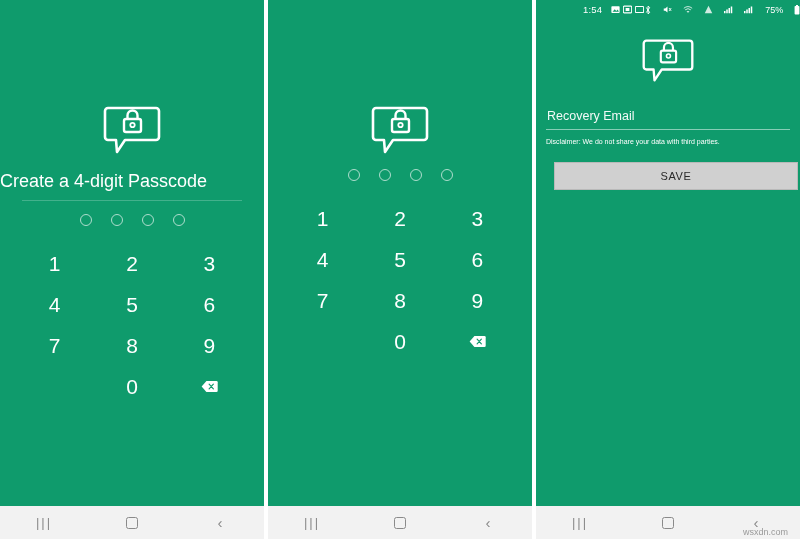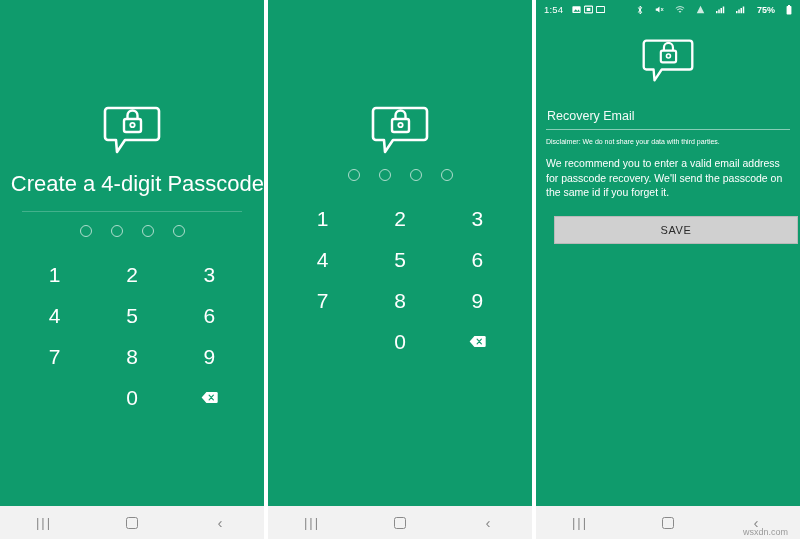--- a/index.html
+++ b/index.html
@@ -30,22 +30,22 @@
     height: 19px;
     background: #0f9b6c;
     display: flex;
     align-items: center;
     padding: 0 8px;
     color: #ffffff;
     font-size: 9.5px;
     flex: 0 0 auto;
   }
   .statusbar .time { margin-right: 6px; letter-spacing: .2px; }
-  .statusbar .sb-left { display: flex; align-items: center; gap: 3px; }
-  .statusbar .sb-right { margin-left: auto; display: flex; align-items: center; gap: 11px; font-weight: bold; }
+  .statusbar .sb-left { display: flex; align-items: center; gap: 3px; margin-left: 39px; }
+  .statusbar .sb-right { margin-left: auto; display: flex; align-items: center; gap: 11px; }
   .sb-icon { display: inline-flex; align-items: center; }
   .sb-batt { font-size: 9px; margin-left: 1px; }
 
   
   .body {
     position: relative;
     flex: 1 1 auto;
     display: flex;
     flex-direction: column;
     align-items: center;
@@ -53,25 +53,25 @@
   }
 
   
   .logo { display: block; }
   .logo.big { margin-top: 104px; }
   .logo.small { margin-top: 18px; }
 
   
   .pass-title {
     width: 100%;
-    text-align: right;
+    text-align: left;
     color: #ffffff;
-    font-size: 22px;
+    font-size: 18px;
     margin-top: 15px;
-    padding-bottom: 15px;
+    padding-bottom: 9px;
     position: relative;
   }
   .pass-title::after {
     content: "";
     position: absolute;
     left: 22px; right: 22px; bottom: 0;
     height: 1px;
     background: rgba(255,255,255,0.22);
   }
   .dots {
@@ -384,21 +384,20 @@
       <svg class="logo small" width="54" height="47" viewBox="0 0 60 52">
         <path d="M6 4 h48 a3 3 0 0 1 3 3 v26 a3 3 0 0 1 -3 3 h-31 l-8 12 -1 -12 h-8 a3 3 0 0 1 -3 -3 v-26 a3 3 0 0 1 3 -3 z" fill="none" stroke="#ffffff" stroke-width="2.6" stroke-linejoin="round" stroke-linecap="round"></path>
         <rect x="22" y="15" width="17" height="13" rx="2" fill="none" stroke="#ffffff" stroke-width="2.4"></rect>
         <path d="M25.5 15 v-3.5 a5 5 0 0 1 10 0 v3.5" fill="none" stroke="#ffffff" stroke-width="2.4"></path>
         <circle cx="30.5" cy="21" r="2.2" fill="none" stroke="#ffffff" stroke-width="1.8"></circle>
       </svg>
 
       <div class="recov">
         <input class="recov-input" type="text" placeholder="Recovery Email" style="">
         <div class="disclaimer">Disclaimer: We do not share your data with third parties.</div>
-        <div class="recommend">We recommend you to enter a valid email address for passcode recovery. We'll send the passcode on the same id if you forget it.</div>
         <button class="save-btn">SAVE</button>
       </div>
 
     </div>
 
     <div class="navbar">
       <div class="nav-btn">
         <span class="nav-recents">|||</span>
       </div>
       <div class="nav-btn">

